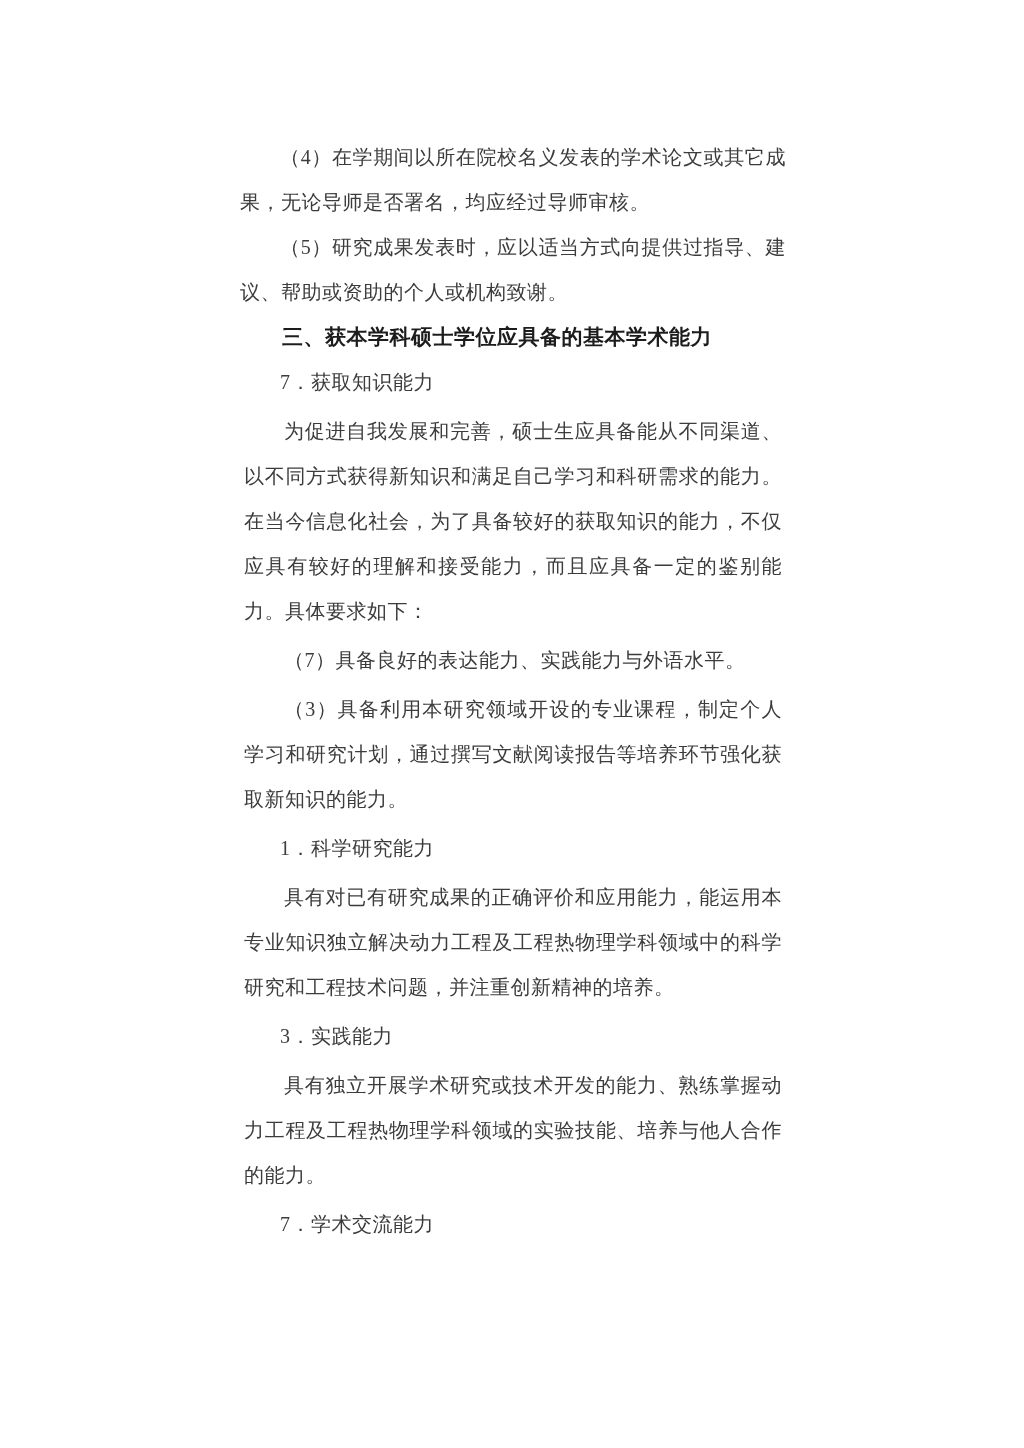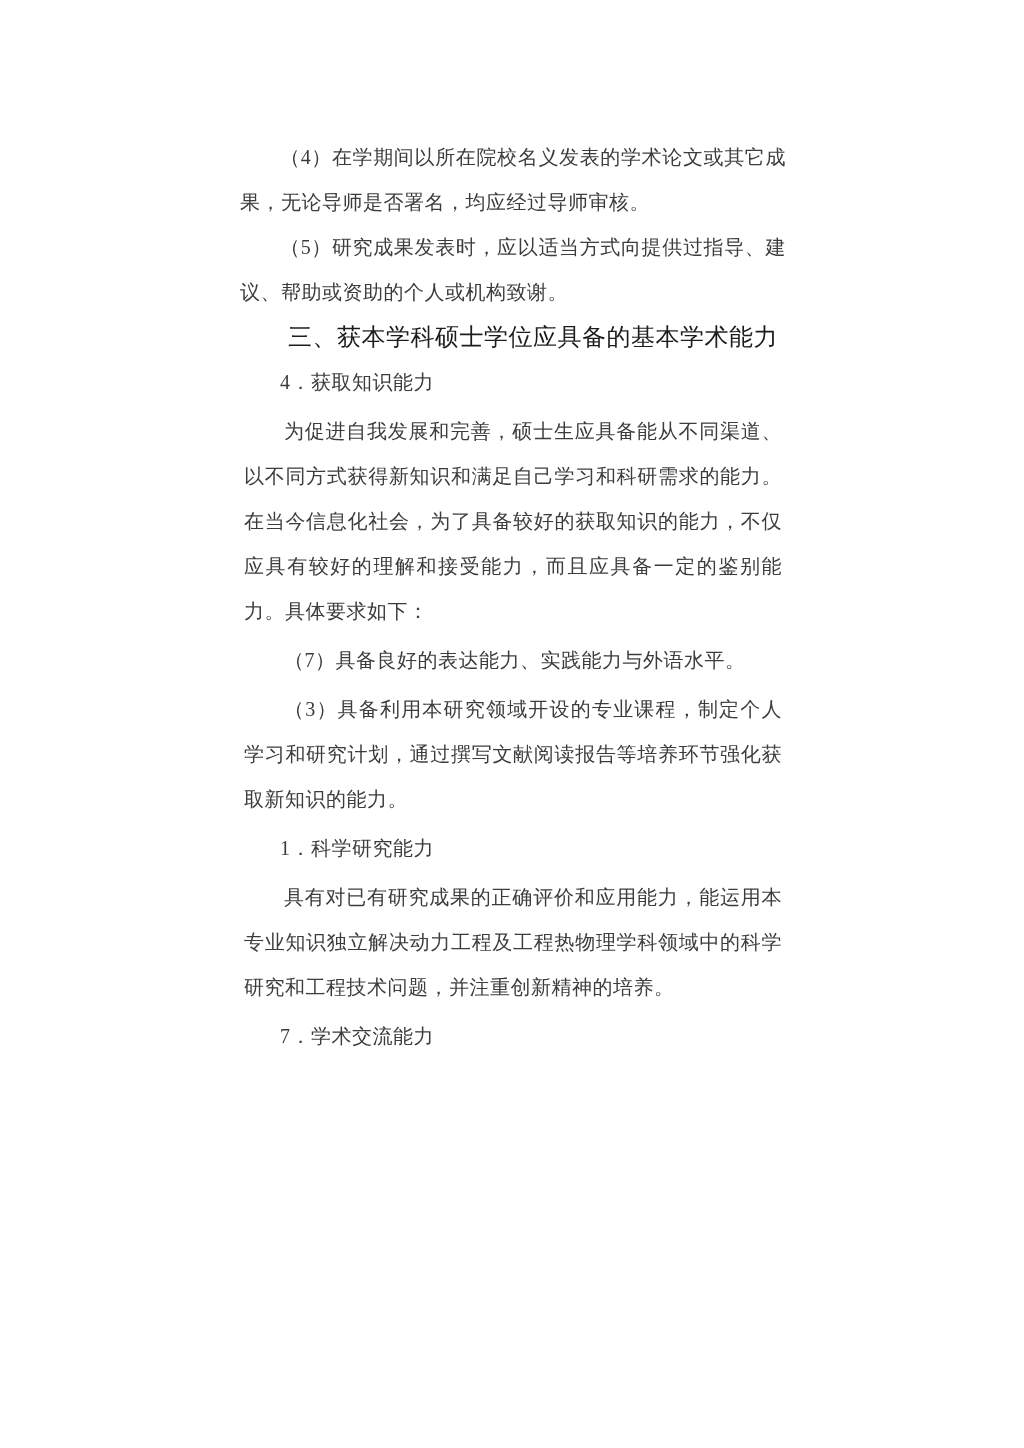--- a/index.html
+++ b/index.html
@@ -23,22 +23,22 @@
   .body-text p {
     margin: 0;
     line-height: 45px;
     text-align: justify;
     text-indent: 2em;
     letter-spacing: 0.5px;
   }
   .sec-heading {
     margin: 2px 0 15px 0;
     line-height: 45px;
-    font-size: 24px;
-    font-weight: normal;
+    font-size: 21px;
+    font-weight: bold;
     color: #1c1c1c;
     text-indent: 0;
     letter-spacing: 1px;
   }
   .subsection-title {
     margin: 4px 0 12px 0;
     line-height: 45px;
     text-indent: 0;
     text-align: left;
     letter-spacing: 1px;
@@ -57,30 +57,34 @@
 <div class="page">
   <div class="body-text">
 
     <p>（4）在学期间以所在院校名义发表的学术论文或其它成果，无论导师是否署名，均应经过导师审核。</p>
 
     <p>（5）研究成果发表时，应以适当方式向提供过指导、建议、帮助或资助的个人或机构致谢。</p>
 
     <p class="sec-heading">三、获本学科硕士学位应具备的基本学术能力</p>
 
     <div class="subsection">
-      <p class="subsection-title">4．获取知识能力</p>
+      <p class="subsection-title">7．获取知识能力</p>
       <p class="para">为促进自我发展和完善，硕士生应具备能从不同渠道、以不同方式获得新知识和满足自己学习和科研需求的能力。在当今信息化社会，为了具备较好的获取知识的能力，不仅应具有较好的理解和接受能力，而且应具备一定的鉴别能力。具体要求如下：</p>
       <p class="para">（7）具备良好的表达能力、实践能力与外语水平。</p>
       <p class="para">（3）具备利用本研究领域开设的专业课程，制定个人学习和研究计划，通过撰写文献阅读报告等培养环节强化获取新知识的能力。</p>
     </div>
 
     <div class="subsection">
       <p class="subsection-title">1．科学研究能力</p>
       <p class="para">具有对已有研究成果的正确评价和应用能力，能运用本专业知识独立解决动力工程及工程热物理学科领域中的科学研究和工程技术问题，并注重创新精神的培养。</p>
     </div>
 
+    <div class="subsection">
+      <p class="subsection-title">3．实践能力</p>
+      <p class="para">具有独立开展学术研究或技术开发的能力、熟练掌握动力工程及工程热物理学科领域的实验技能、培养与他人合作的能力。</p>
+    </div>
 
     <div class="subsection">
       <p class="subsection-title">7．学术交流能力</p>
     </div>
 
   </div>
 </div>
 
 </body></html>

